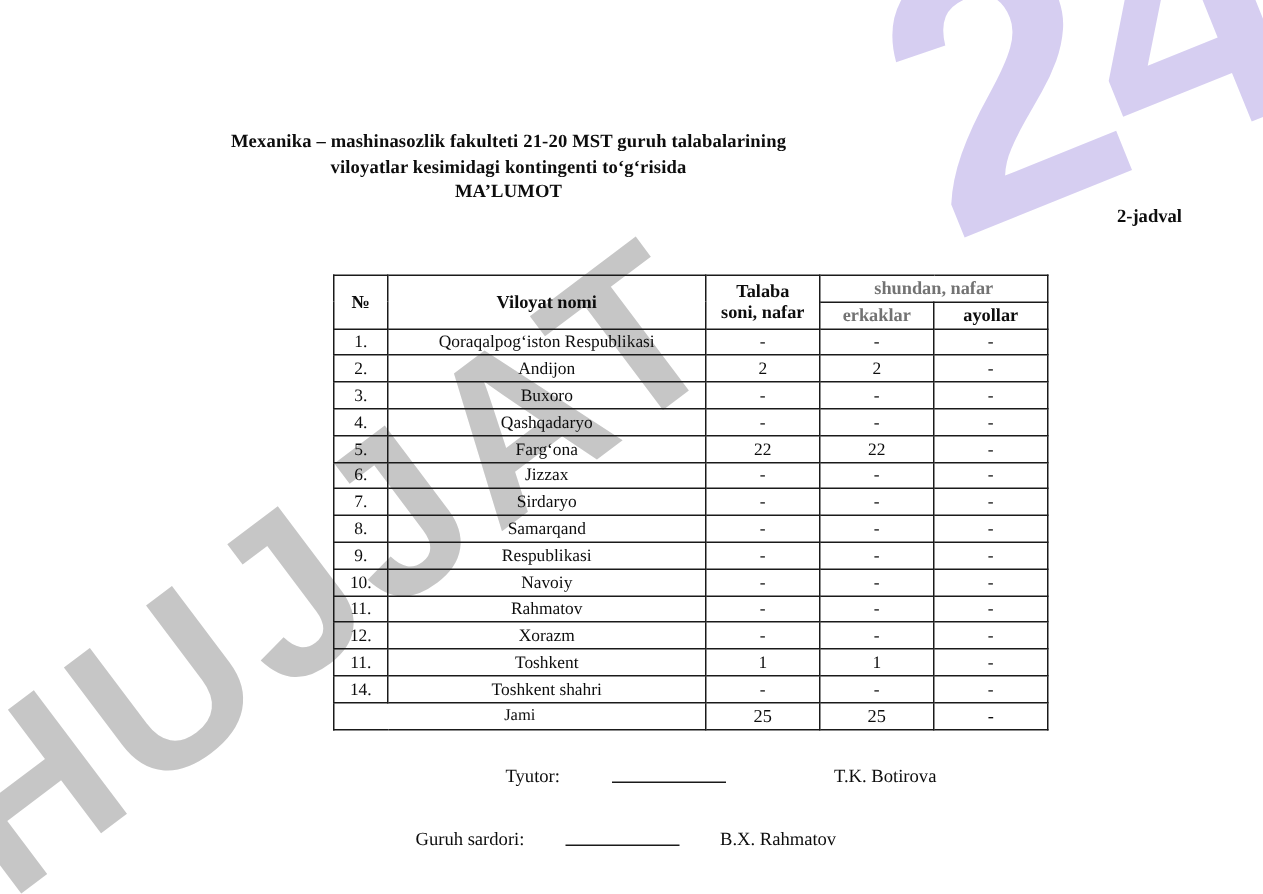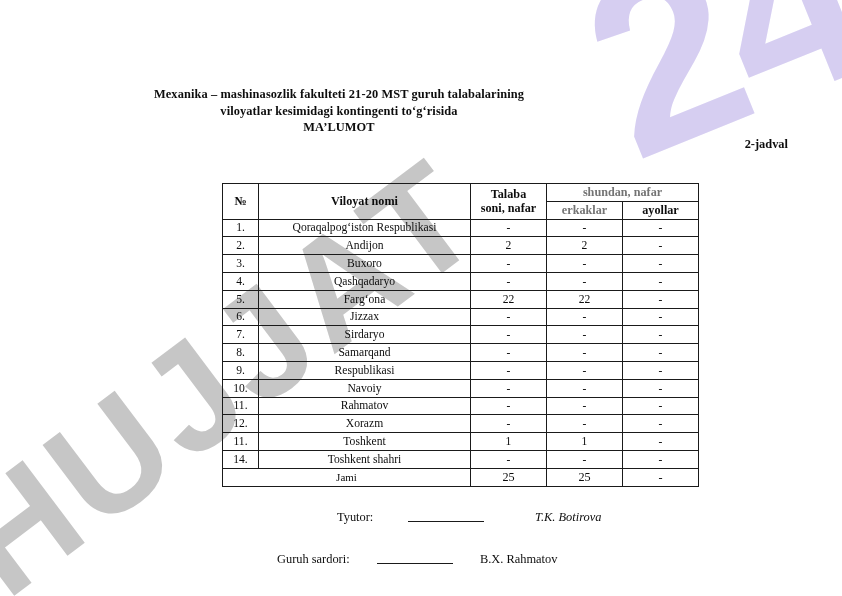--- a/index.html
+++ b/index.html
@@ -148,21 +148,21 @@
     border-bottom: 1px solid #1a1a1a;
     height: 11px;
     width: 76px;
   }
   .sign-name {
     position: absolute;
     white-space: nowrap;
   }
   .r1 .sign-role { left: 337px; top: 0; }
   .r1 .sign-line { left: 408px; top: 0; }
-  .r1 .sign-name { left: 535px; top: 0; font-style: italic; }
+  .r1 .sign-name { left: 556px; top: 0; }
   .r2 .sign-role { left: 277px; top: 8px; }
   .r2 .sign-line { left: 377px; top: 8px; }
   .r2 .sign-name { left: 480px; top: 8px; }
 </style>
 </head>
 <body>
 
 <div id="page">
 
   <div class="wm-layer">

